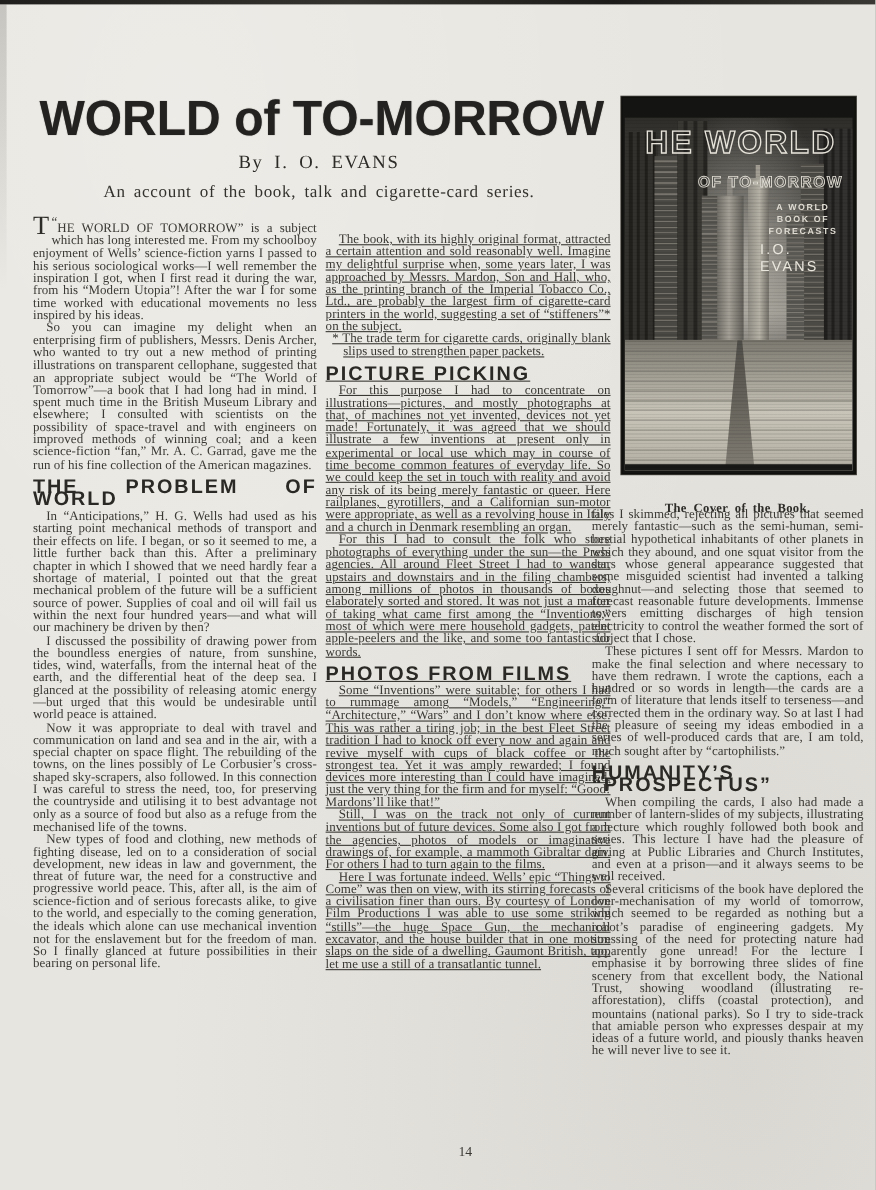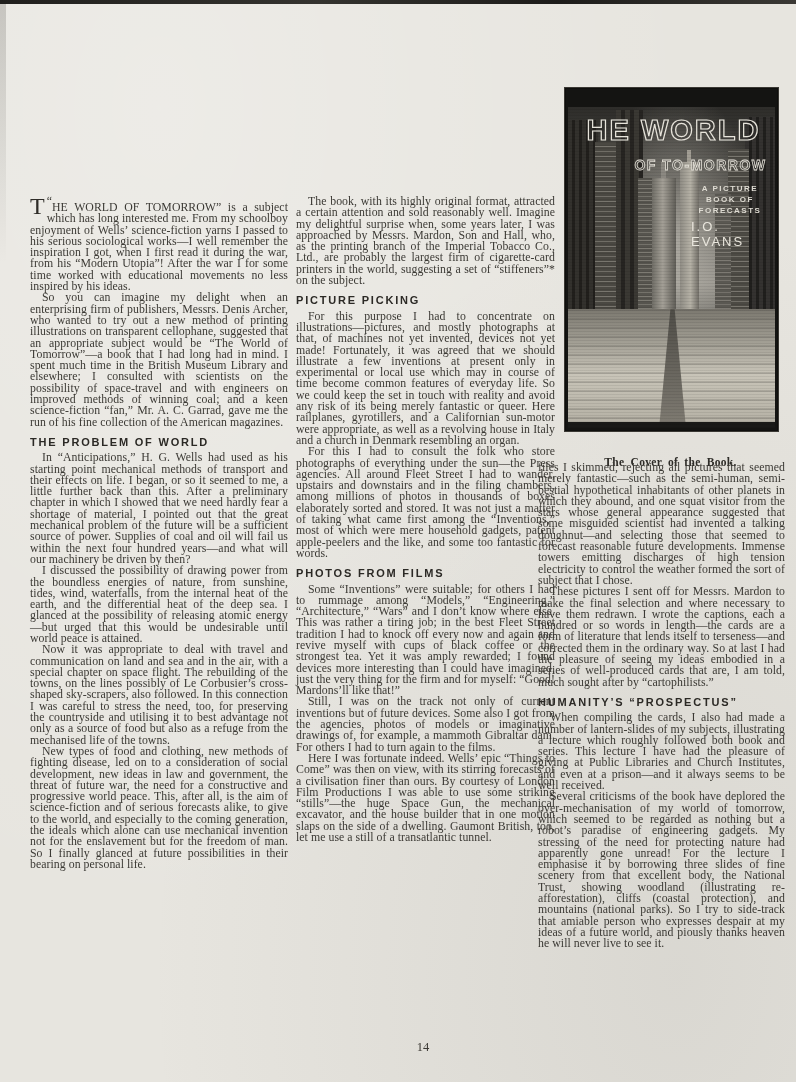--- a/index.html
+++ b/index.html
@@ -69,59 +69,64 @@
     line-height:11px;color:#dedbd2;}
   .c-author{position:absolute;top:112px;right:6px;width:78px;text-align:left;
     font-family:"Liberation Sans",sans-serif;font-weight:400;font-size:13px;letter-spacing:2px;
     line-height:15px;color:#e9e6dd;}
   .cover-caption{position:absolute;left:565px;top:456px;width:211px;text-align:center;
     font-weight:700;font-size:11.5px;letter-spacing:.3px;word-spacing:3px;color:#2e2c28;}
 
   
   .col{position:absolute;font-size:11.8px;line-height:11.3px;text-align:justify;letter-spacing:.05px;}
   .col1{left:30px;top:196px;width:258px;}
-  .col2{left:296px;top:196px;width:259px;}
+  .col2{left:296px;top:212px;width:259px;text-decoration:underline;}
   .col3{left:538px;top:462px;width:247px;}
   .col p{margin:0;text-indent:12px;}
   .col p.noindent{text-indent:0;}
   .col h2{
     margin:9px 0 4px;font-family:"Liberation Sans",sans-serif;font-weight:700;
-    font-size:11px;letter-spacing:1.8px;color:#2b2925;text-indent:0;
+    font-size:18px;letter-spacing:1.8px;color:#2b2925;text-indent:0;
   }
   .footnote{margin:5px 0 0;padding-left:16px;text-indent:-10px !important;}
   .oq{font-size:11.8px;vertical-align:6px;}
   .dc{float:left;font-size:24px;line-height:20px;padding-right:2px;font-weight:400;color:#2e2c28;}
 
   .page-number{position:absolute;left:398px;top:1040px;width:50px;text-align:center;font-size:12.5px;color:#3b3934;}
 </style>
 </head>
 <body>
 
 <div class="page">
   <div class="top-edge"></div>
   <div class="left-smudge"></div>
 
+  <header class="masthead">
+    <h1>WORLD of TO-MORROW</h1>
+    <div class="byline">By I. O. EVANS</div>
+    <div class="standfirst">An account of the book, talk and cigarette-card series.</div>
+  </header>
 
   <figure class="cover">
     <div class="cover-art">
       <div class="bldg bL1"></div>
       <div class="bldg bL2"></div>
       <div class="bldg bL3"></div>
       <div class="bldg bL4"></div>
       <div class="bldg cT1"></div>
       <div class="bldg cT2"></div>
       <div class="bldg bR1"></div>
       <div class="bldg bR2"></div>
       <div class="bldg bR3"></div>
       <div class="road"></div>
       <div class="halftone"></div>
       <div class="c-title1">HE WORLD</div>
       <div class="c-title2">OF TO-MORROW</div>
       <div class="c-sub">
-        <div>A PICTURE</div>
+        <div>A WORLD</div>
         <div>BOOK OF</div>
         <div>FORECASTS</div>
       </div>
       <div class="c-author">
         <div>I.O.</div>
         <div>EVANS</div>
       </div>
     </div>
   </figure>
   <div class="cover-caption">The Cover of the Book.</div>
@@ -131,20 +136,21 @@
     <p>So you can imagine my delight when an enterprising firm of publishers, Messrs. Denis Archer, who wanted to try out a new method of printing illustrations on transparent cellophane, suggested that an appropriate subject would be “The World of Tomorrow”—a book that I had long had in mind. I spent much time in the British Museum Library and elsewhere; I consulted with scientists on the possibility of space-travel and with engineers on improved methods of winning coal; and a keen science-fiction “fan,” Mr. A. C. Garrad, gave me the run of his fine collection of the American magazines.</p>
     <h2>THE PROBLEM OF WORLD</h2>
     <p>In “Anticipations,” H. G. Wells had used as his starting point mechanical methods of transport and their effects on life. I began, or so it seemed to me, a little further back than this. After a preliminary chapter in which I showed that we need hardly fear a shortage of material, I pointed out that the great mechanical problem of the future will be a sufficient source of power. Supplies of coal and oil will fail us within the next four hundred years—and what will our machinery be driven by then?</p>
     <p>I discussed the possibility of drawing power from the boundless energies of nature, from sunshine, tides, wind, waterfalls, from the internal heat of the earth, and the differential heat of the deep sea. I glanced at the possibility of releasing atomic energy—but urged that this would be undesirable until world peace is attained.</p>
     <p>Now it was appropriate to deal with travel and communication on land and sea and in the air, with a special chapter on space flight. The rebuilding of the towns, on the lines possibly of Le Corbusier’s cross-shaped sky-scrapers, also followed. In this connection I was careful to stress the need, too, for preserving the countryside and utilising it to best advantage not only as a source of food but also as a refuge from the mechanised life of the towns.</p>
     <p>New types of food and clothing, new methods of fighting disease, led on to a consideration of social development, new ideas in law and government, the threat of future war, the need for a constructive and progressive world peace. This, after all, is the aim of science-fiction and of serious forecasts alike, to give to the world, and especially to the coming generation, the ideals which alone can use mechanical invention not for the enslavement but for the freedom of man. So I finally glanced at future possibilities in their bearing on personal life.</p>
   </section>
 
   <section class="col col2">
     <p>The book, with its highly original format, attracted a certain attention and sold reasonably well. Imagine my delightful surprise when, some years later, I was approached by Messrs. Mardon, Son and Hall, who, as the printing branch of the Imperial Tobacco Co., Ltd., are probably the largest firm of cigarette-card printers in the world, suggesting a set of “stiffeners”* on the subject.</p>
+    <p class="footnote">* The trade term for cigarette cards, originally blank slips used to strengthen paper packets.</p>
     <h2>PICTURE PICKING</h2>
     <p>For this purpose I had to concentrate on illustrations—pictures, and mostly photographs at that, of machines not yet invented, devices not yet made! Fortunately, it was agreed that we should illustrate a few inventions at present only in experimental or local use which may in course of time become common features of everyday life. So we could keep the set in touch with reality and avoid any risk of its being merely fantastic or queer. Here railplanes, gyrotillers, and a Californian sun-motor were appropriate, as well as a revolving house in Italy and a church in Denmark resembling an organ.</p>
     <p>For this I had to consult the folk who store photographs of everything under the sun—the Press agencies. All around Fleet Street I had to wander, upstairs and downstairs and in the filing chambers, among millions of photos in thousands of boxes elaborately sorted and stored. It was not just a matter of taking what came first among the “Inventions,” most of which were mere household gadgets, patent apple-peelers and the like, and some too fantastic for words.</p>
     <h2>PHOTOS FROM FILMS</h2>
     <p>Some “Inventions” were suitable; for others I had to rummage among “Models,” “Engineering,” “Architecture,” “Wars” and I don’t know where else. This was rather a tiring job; in the best Fleet Street tradition I had to knock off every now and again and revive myself with cups of black coffee or the strongest tea. Yet it was amply rewarded; I found devices more interesting than I could have imagined, just the very thing for the firm and for myself: “Good! Mardons’ll like that!”</p>
     <p>Still, I was on the track not only of current inventions but of future devices. Some also I got from the agencies, photos of models or imaginative drawings of, for example, a mammoth Gibraltar dam. For others I had to turn again to the films.</p>
     <p>Here I was fortunate indeed. Wells’ epic “Things to Come” was then on view, with its stirring forecasts of a civilisation finer than ours. By courtesy of London Film Productions I was able to use some striking “stills”—the huge Space Gun, the mechanical excavator, and the house builder that in one motion slaps on the side of a dwelling. Gaumont British, too, let me use a still of a transatlantic tunnel.</p>
   </section>
 
   <section class="col col3">

